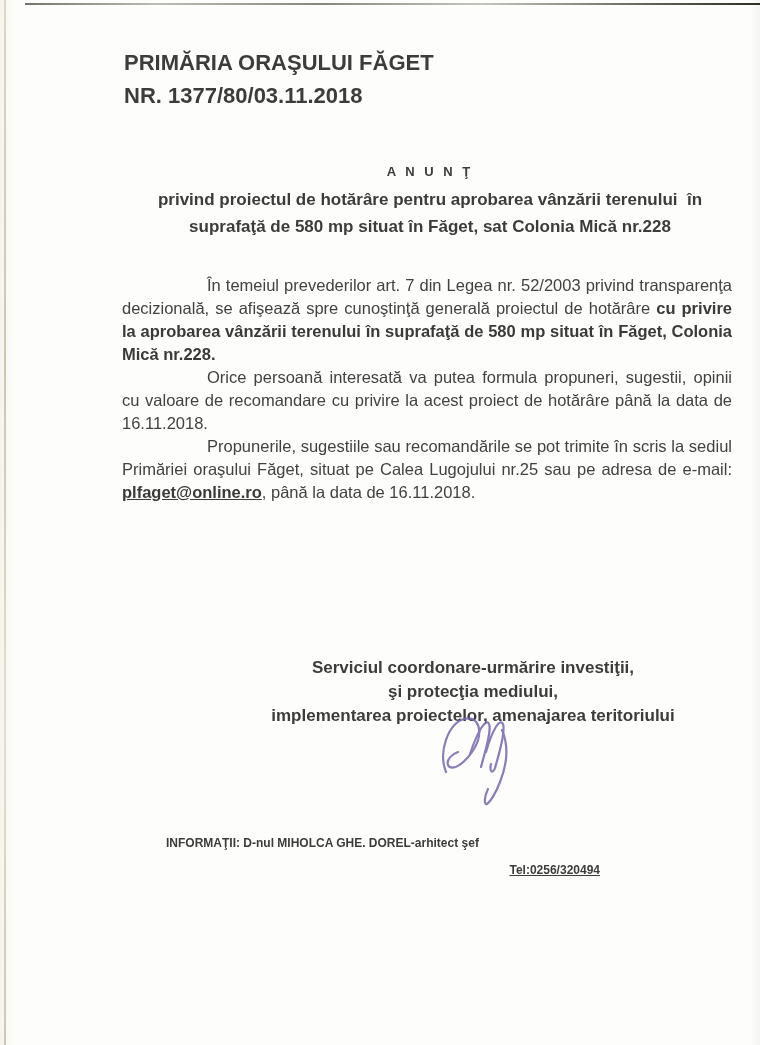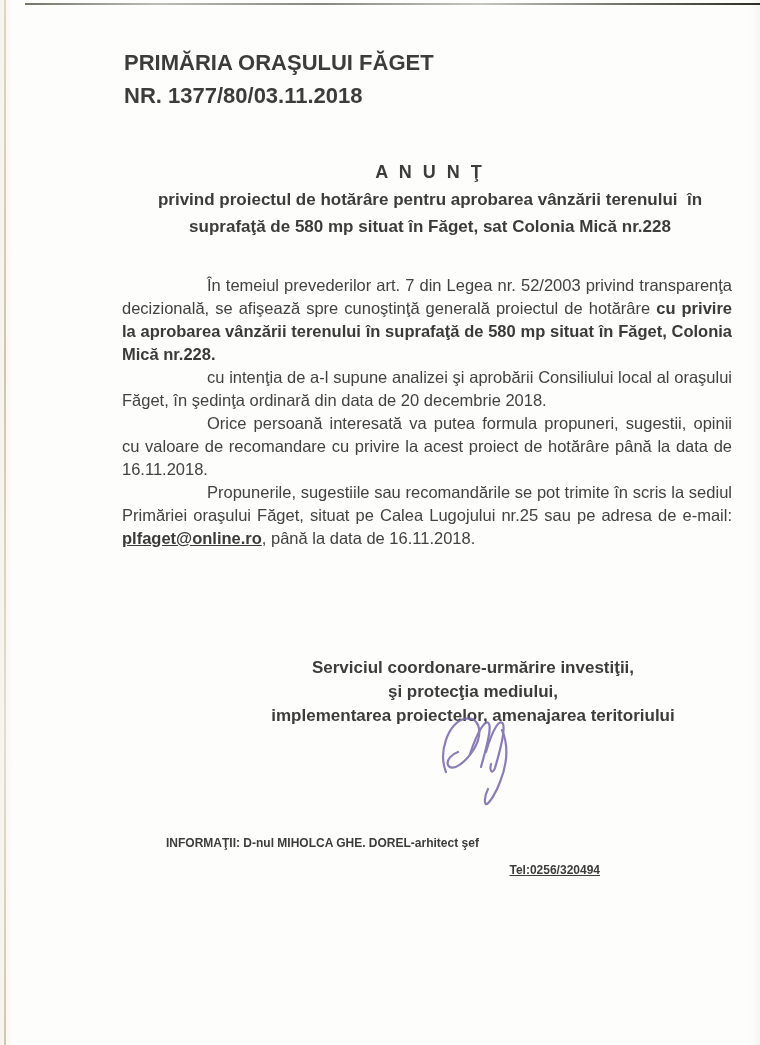--- a/index.html
+++ b/index.html
@@ -27,21 +27,21 @@
   .page-edge-left {
     position: absolute; top: 0; bottom: 0; left: 4px; width: 2px;
     background: linear-gradient(180deg,
       rgba(190,172,140,0.45) 0%, rgba(175,155,120,0.55) 35%,
       rgba(190,172,140,0.35) 70%, rgba(170,150,115,0.5) 100%);
   }
   .header { position: absolute; left: 124px; top: 46px;
     font-weight: bold; font-size: 22px; line-height: 33px; color: #3c3c3c; }
   .title-block { position: absolute; left: 122px; top: 158px; width: 616px;
     text-align: center; font-weight: bold; color: #3c3c3c; }
-  .doc-title { font-size: 18px; letter-spacing: 3px; line-height: 28px; white-space: pre; }
+  .doc-title { font-size: 13px; letter-spacing: 3px; line-height: 28px; white-space: pre; }
   .subtitle-line { font-size: 17px; line-height: 27px; white-space: pre-wrap; }
   .body-block { position: absolute; left: 122px; top: 274px; width: 610px;
     font-size: 16.5px; line-height: 23px; text-align: justify; color: #424242; }
   .body-block p { margin: 0; text-indent: 85px; }
   .bold-inline { font-weight: bold; color: #3a3a3a; }
   .email-link { font-weight: bold; text-decoration: underline; color: #3a3a3a; }
   .sig-block { position: absolute; left: 243px; top: 624px; width: 460px;
     text-align: center; font-weight: bold; font-size: 17px; line-height: 24px; color: #3c3c3c; margin-top: 32px; }
   .signature-svg { position: absolute; left: 436px; top: 710px; }
   .footer-block { position: absolute; left: 166px; top: 830px; width: 434px;
@@ -63,21 +63,20 @@
   </div>
 
   <div class="title-block">
     <div class="doc-title">A N U N Ţ</div>
     <div class="subtitle-line">privind proiectul de hotărâre pentru aprobarea vânzării terenului  în</div>
     <div class="subtitle-line">suprafaţă de 580 mp situat în Făget, sat Colonia Mică nr.228</div>
   </div>
 
   <div class="body-block">
     <p><span>În temeiul prevederilor art. 7 din Legea nr. 52/2003 privind transparenţa decizională, se afişează spre cunoştinţă generală proiectul de hotărâre </span><span class="bold-inline">cu privire la aprobarea vânzării terenului în suprafaţă de 580 mp situat în Făget, Colonia Mică nr.228.</span></p>
-    <p>cu intenţia de a-l supune analizei şi aprobării Consiliului local al oraşului Făget, în şedinţa ordinară din data de 20 decembrie 2018.</p>
     <p>Orice persoană interesată va putea formula propuneri, sugestii, opinii cu valoare de recomandare cu privire la acest proiect de hotărâre până la data de 16.11.2018.</p>
     <p><span>Propunerile, sugestiile sau recomandările se pot trimite în scris la sediul Primăriei oraşului Făget, situat pe Calea Lugojului nr.25 sau pe adresa de e-mail: </span><span class="email-link">plfaget@online.ro</span><span>, până la data de 16.11.2018.</span></p>
   </div>
 
   <div class="sig-block">
     <div>Serviciul coordonare-urmărire investiţii,</div>
     <div>şi protecţia mediului,</div>
     <div>implementarea proiectelor, amenajarea teritoriului</div>
   </div>
 

